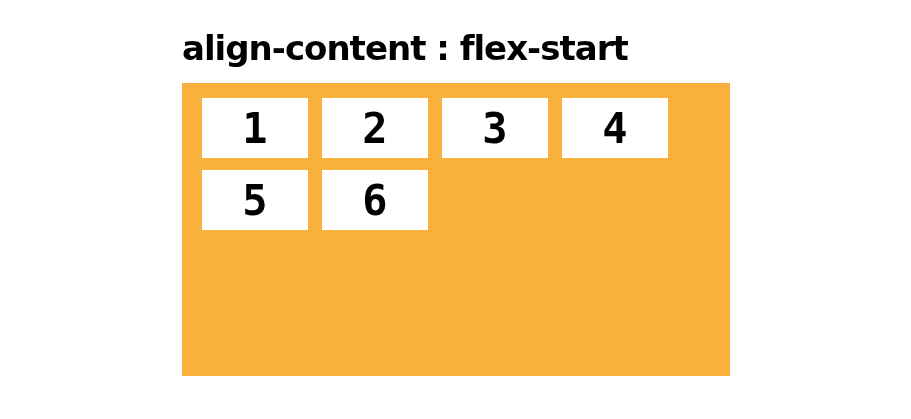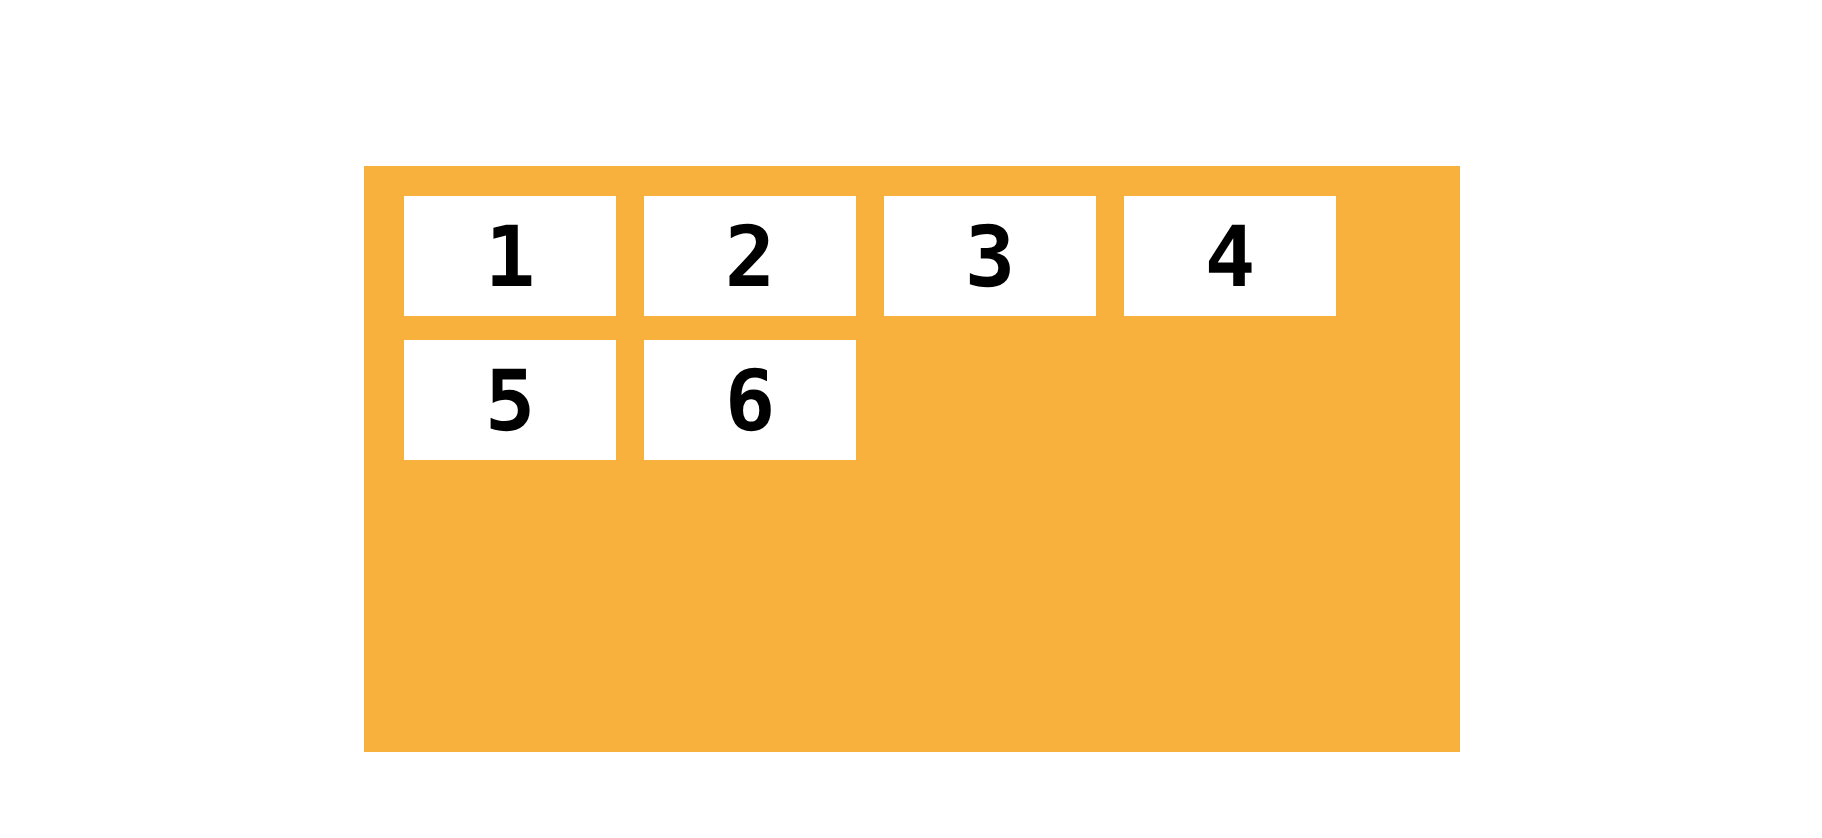--- a/index.html
+++ b/index.html
@@ -54,20 +54,21 @@
     font-weight: bold;
     font-size: 42px;
     color: var(--text);
   }
 </style>
 </head>
 <body>
 
 <div class="stage">
 
+  <div class="diagram-title">align-content : flex-start</div>
 
   <div class="flex-container">
 
     <div class="flex-item">
       <span>1</span>
     </div>
     <div class="flex-item">
       <span>2</span>
     </div>
     <div class="flex-item">

